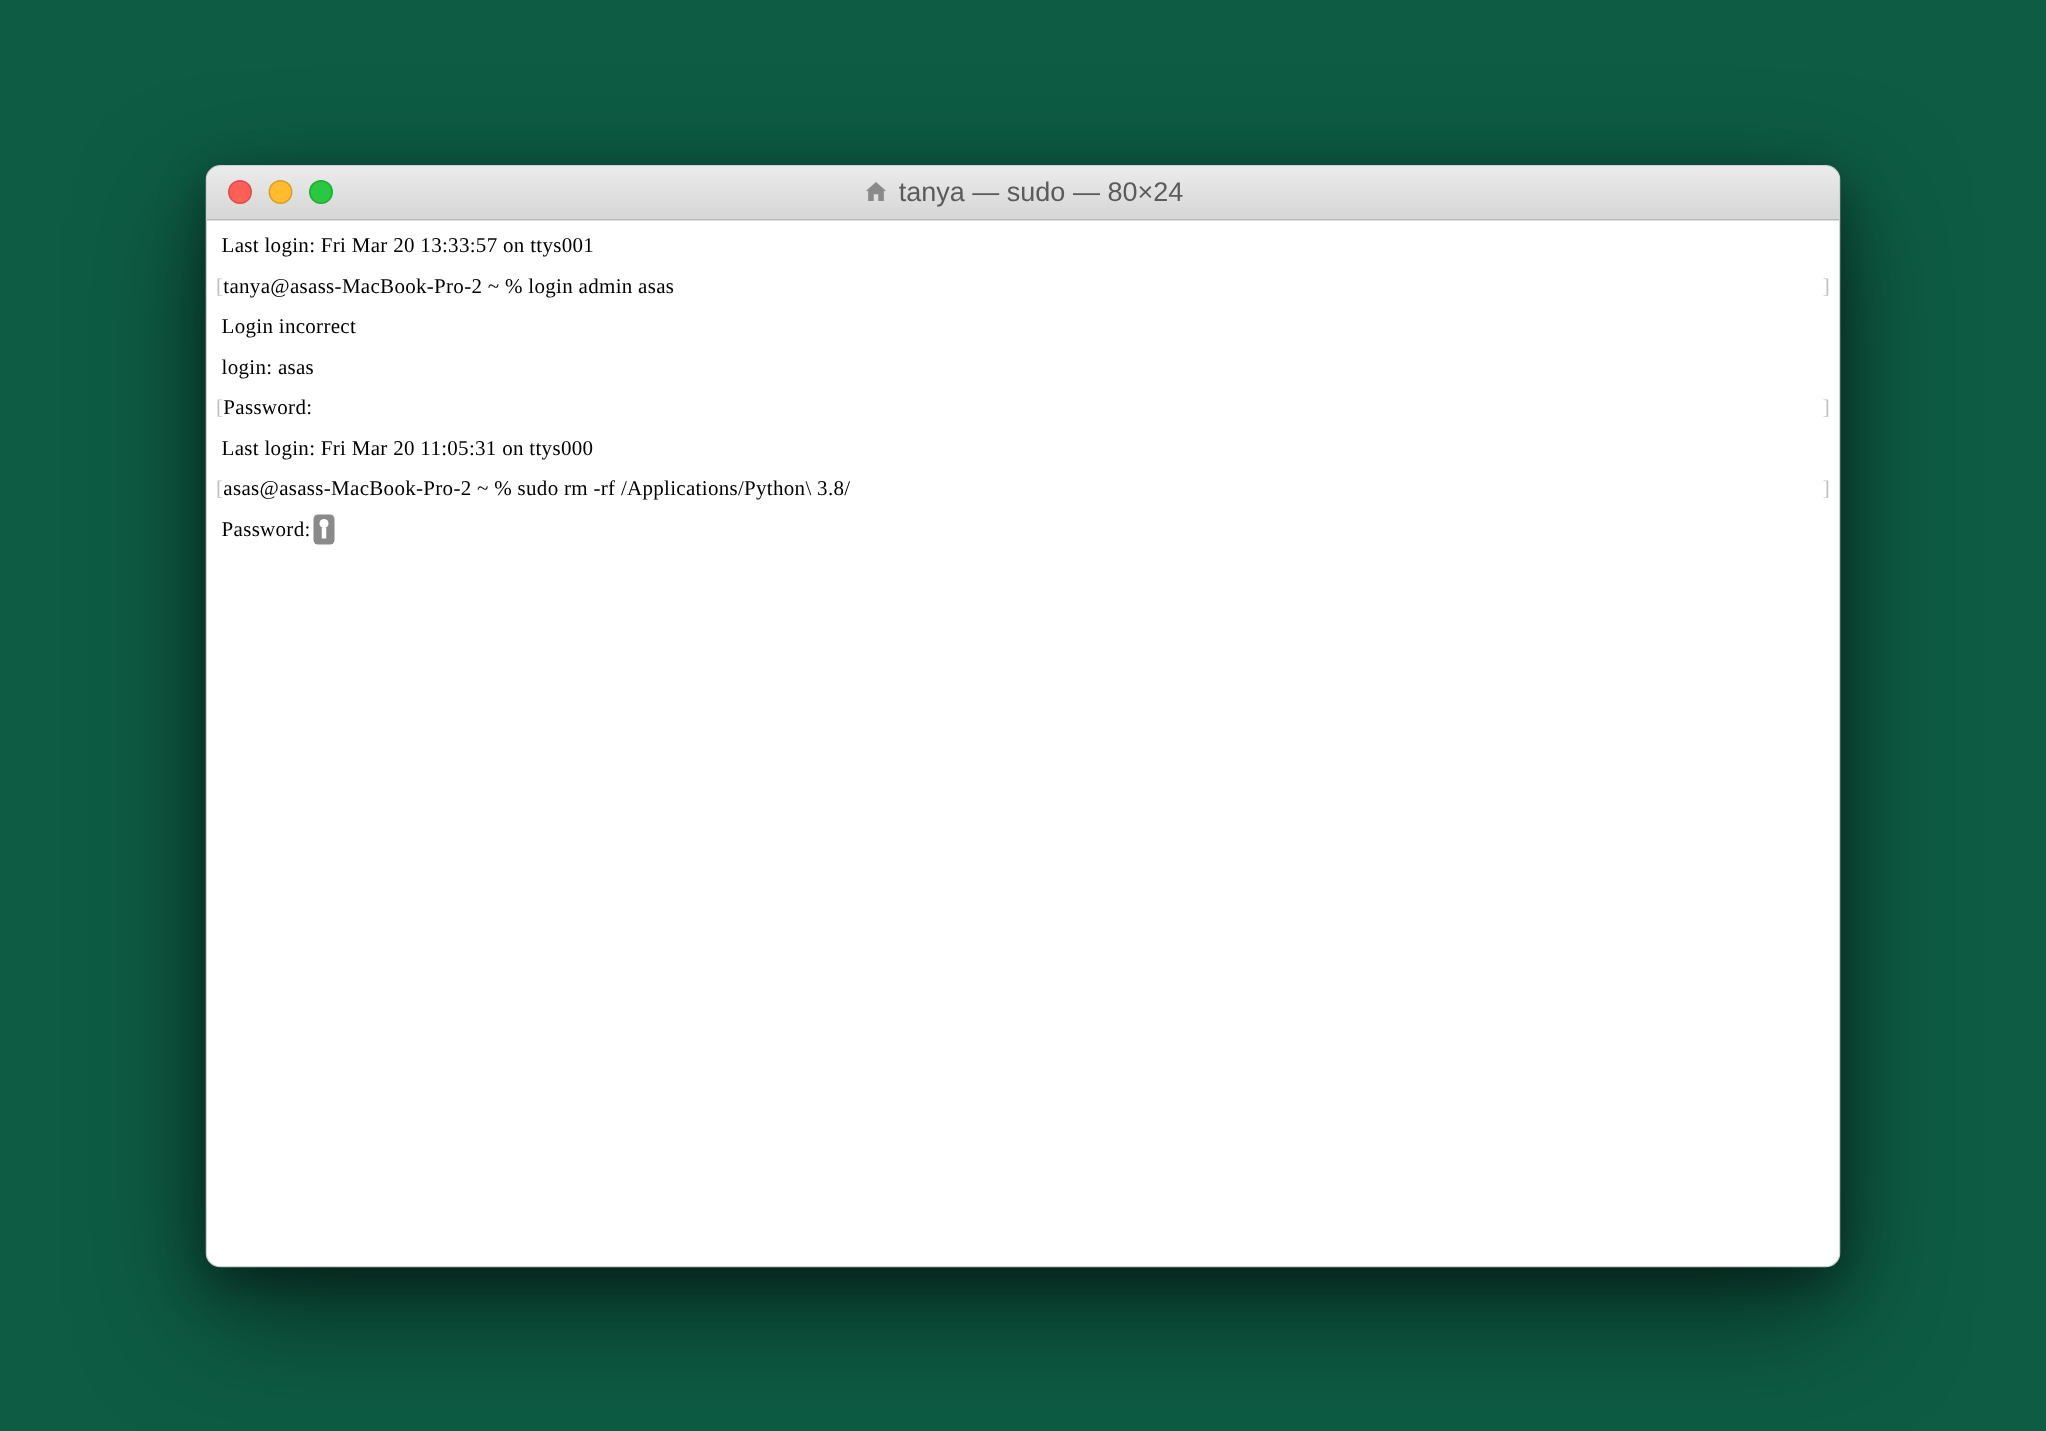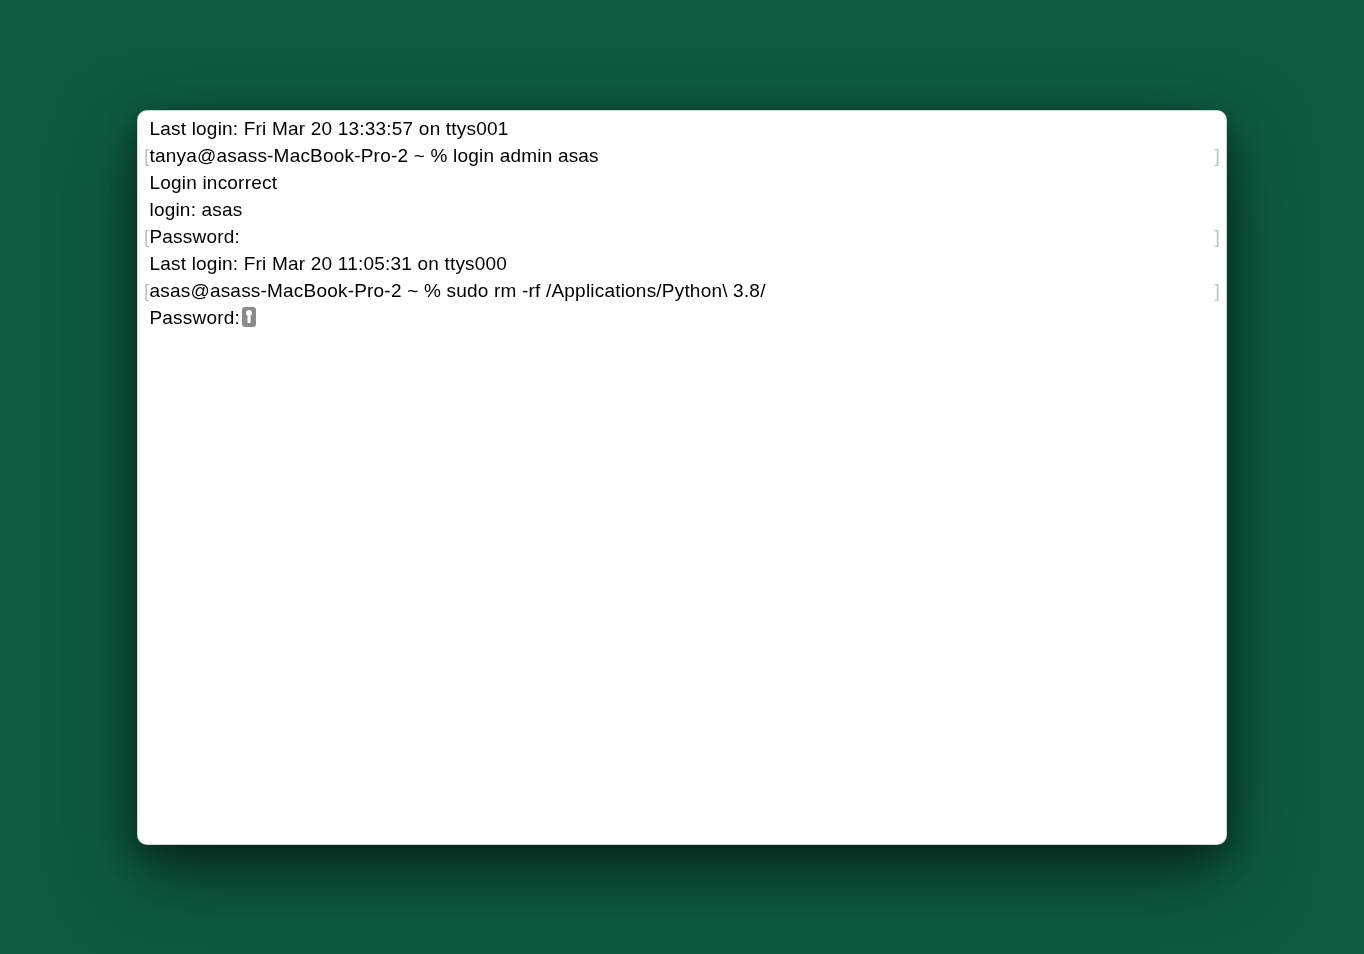--- a/index.html
+++ b/index.html
@@ -60,22 +60,22 @@
     }
     .house-icon {
       width: 18px;
       height: 18px;
       display: inline-flex;
       align-items: center;
       justify-content: center;
     }
     .terminal-body {
       padding: 4px 6px;
-      font-family: Liberation Sans, sans-serif;
-      font-size: 19px;
+      font-family: Liberation Serif, serif;
+      font-size: 14px;
       line-height: 27px;
       color: #000000;
       background: #ffffff;
       height: calc(100% - 36px);
       white-space: pre;
       overflow: hidden;
       letter-spacing: 0.2px;
     }
     .terminal-line {
       display: flex;
@@ -123,14 +123,29 @@
       background: #ffffff;
     }
     .house-svg {
       fill: #8a8a8a;
     }
   </style>
 </head>
 <body>
 
 <div class="window">
+  <div class="titlebar">
+    <div class="traffic-lights">
+      <div class="light red"></div>
+      <div class="light yellow"></div>
+      <div class="light green"></div>
+    </div>
+    <div class="title-content">
+      <span class="house-icon">
+        <svg class="house-svg" viewBox="0 0 24 24" width="18" height="18">
+          <path d="M12 3l9 8h-2v9h-5v-6h-4v6H5v-9H3l9-8z"></path>
+        </svg>
+      </span>
+      <span>tanya — sudo — 80×24</span>
+    </div>
+  </div>
   <div class="terminal-body"><div class="terminal-line"><span class="bracket-faint"> </span><span class="line-content">Last login: Fri Mar 20 13:33:57 on ttys001</span><span class="bracket-right"></span></div><div class="terminal-line"><span class="bracket-faint">[</span><span class="line-content">tanya@asass-MacBook-Pro-2 ~ % login admin asas</span><span class="bracket-right">]</span></div><div class="terminal-line"><span class="bracket-faint"> </span><span class="line-content">Login incorrect</span><span class="bracket-right"></span></div><div class="terminal-line"><span class="bracket-faint"> </span><span class="line-content">login: asas</span><span class="bracket-right"></span></div><div class="terminal-line"><span class="bracket-faint">[</span><span class="line-content">Password:</span><span class="bracket-right">]</span></div><div class="terminal-line"><span class="bracket-faint"> </span><span class="line-content">Last login: Fri Mar 20 11:05:31 on ttys000</span><span class="bracket-right"></span></div><div class="terminal-line"><span class="bracket-faint">[</span><span class="line-content">asas@asass-MacBook-Pro-2 ~ % sudo rm -rf /Applications/Python\ 3.8/</span><span class="bracket-right">]</span></div><div class="terminal-line"><span class="bracket-faint"> </span><span>Password:</span><span class="key-icon"></span></div></div>
 </div>
 
 </body></html>

